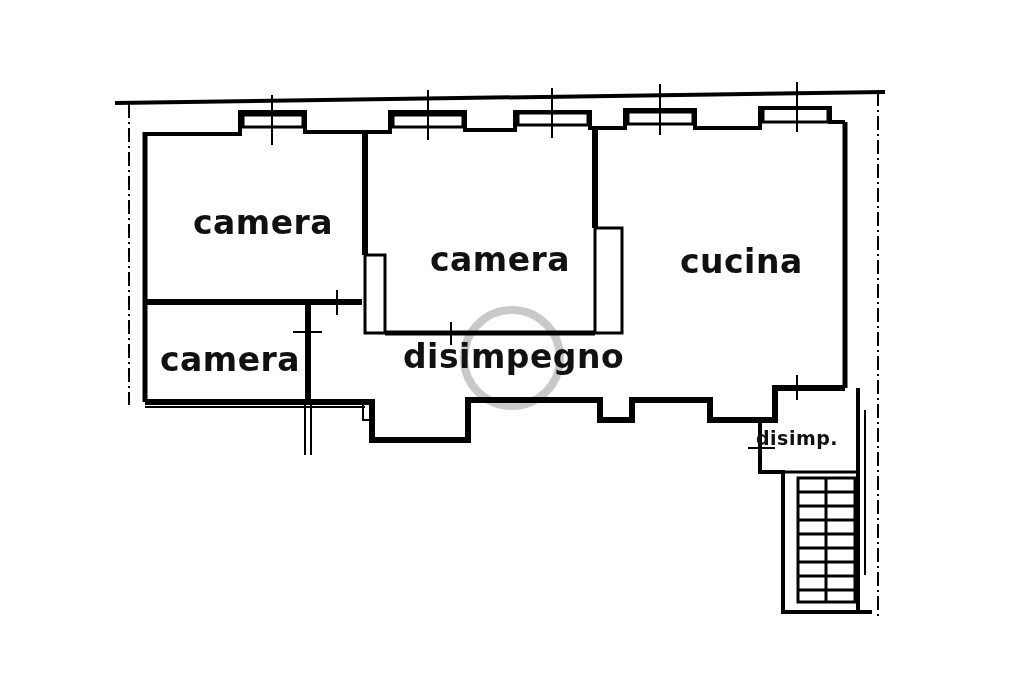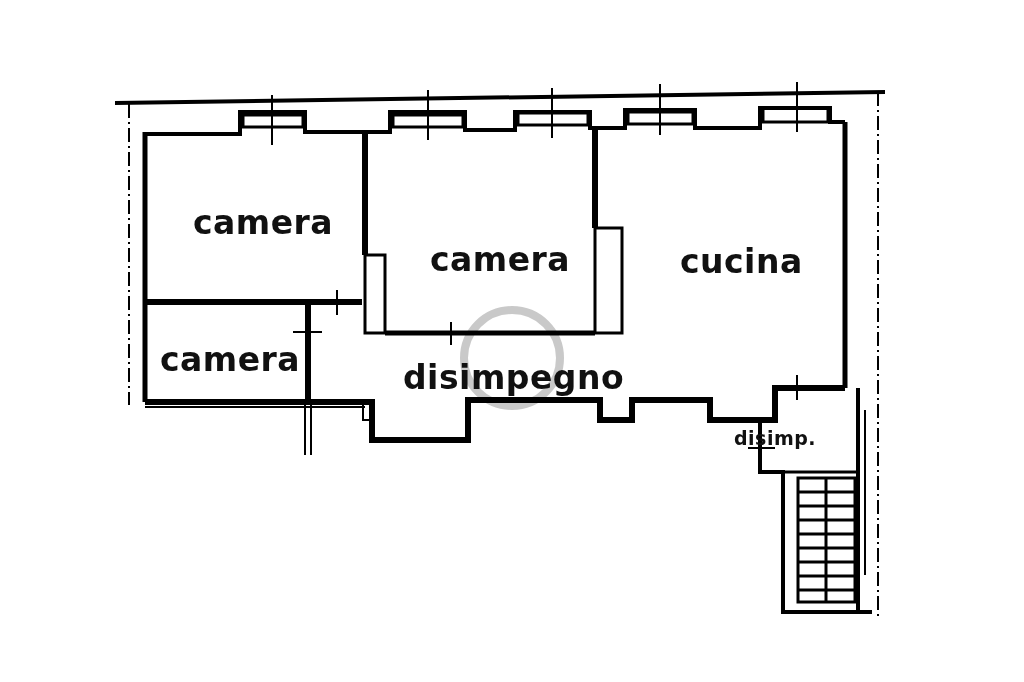--- a/index.html
+++ b/index.html
@@ -103,14 +103,14 @@
     <line x1="798" y1="562" x2="855" y2="562"></line>
     <line x1="798" y1="576" x2="855" y2="576"></line>
     <line x1="798" y1="590" x2="855" y2="590"></line>
   </g>
 </svg>
 
 <div class="room-label lbl-l" style="left:193px; top:203px;">camera</div>
 <div class="room-label lbl-l" style="left:430px; top:240px;">camera</div>
 <div class="room-label lbl-l" style="left:680px; top:234px;margin-top:8px;">cucina</div>
 <div class="room-label lbl-l" style="left:160px; top:340px;">camera</div>
-<div class="room-label lbl-l" style="left:403px; top:358px;">disimpegno</div>
-<div class="room-label lbl-s" style="left:734px; top:427px;text-align:center;">disimp.</div>
+<div class="room-label lbl-l" style="left:403px; top:337px;">disimpegno</div>
+<div class="room-label lbl-s" style="left:756px; top:427px;text-align:center;">disimp.</div>
 
 </body></html>

